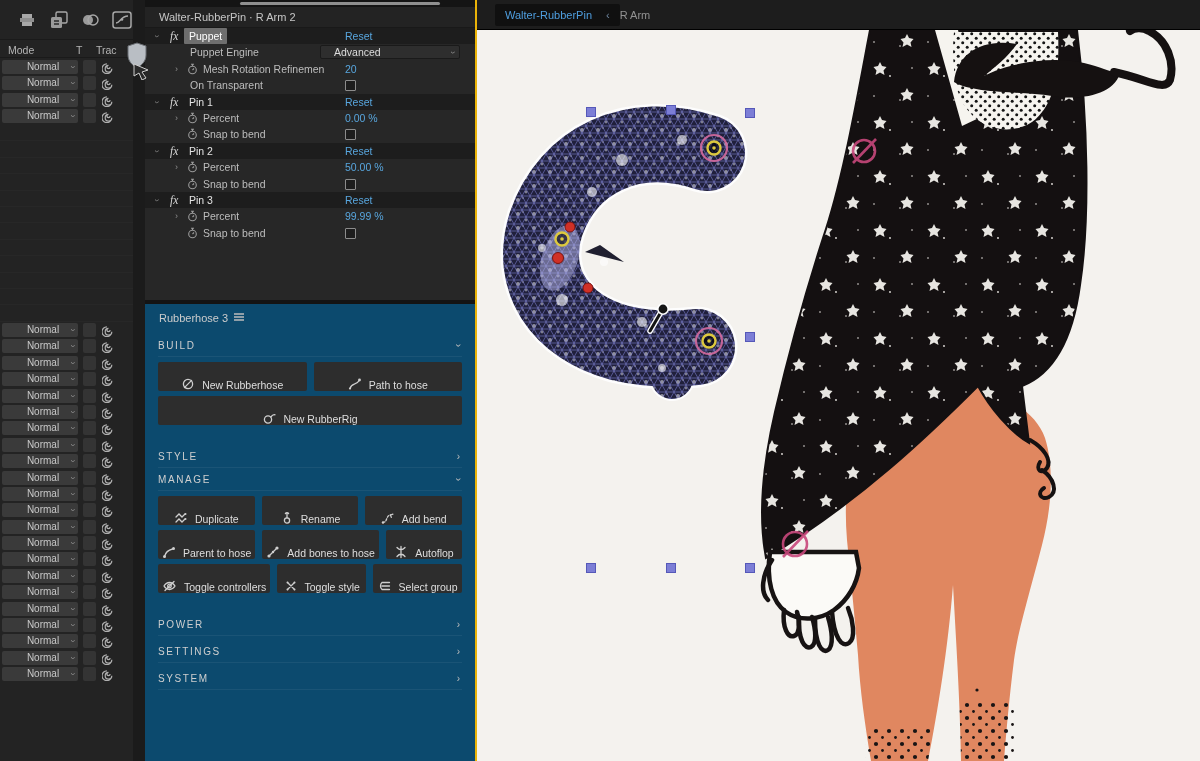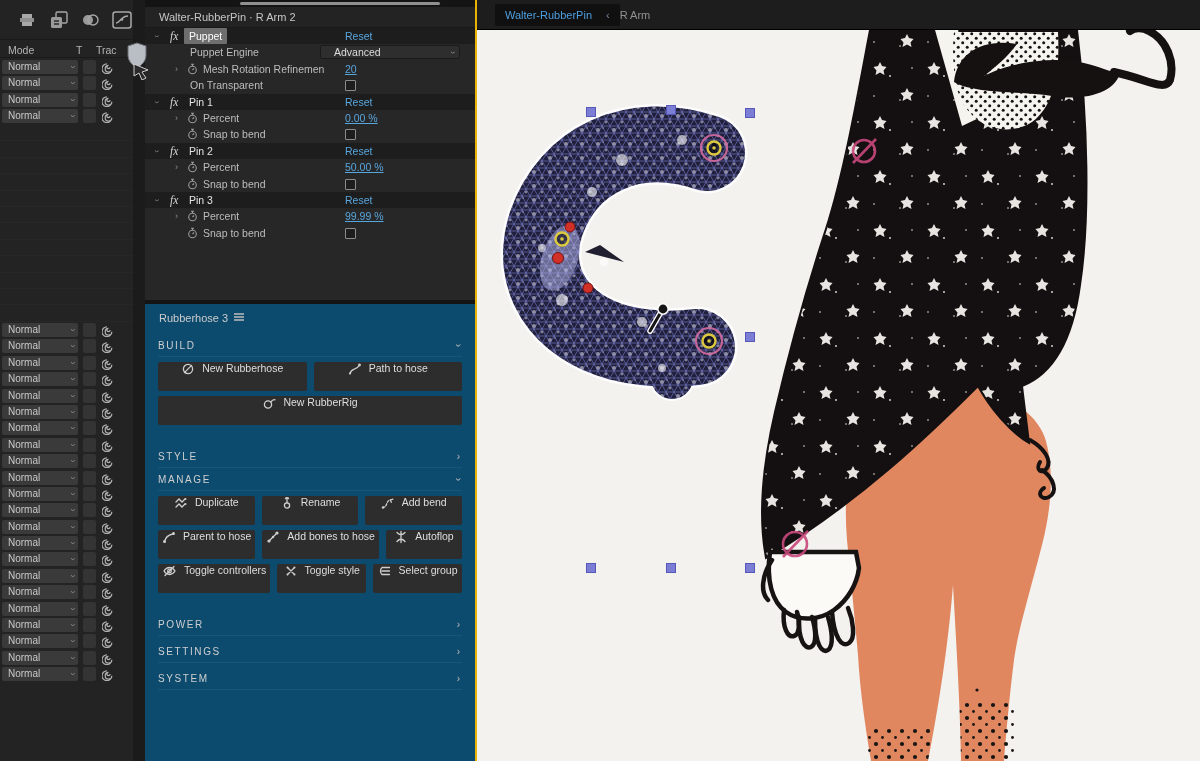--- a/index.html
+++ b/index.html
@@ -10,21 +10,21 @@
   
   .tl { position:absolute; left:0; top:0; width:133px; height:761px; background:#232323; overflow:hidden; }
   .tl-icons { position:absolute; left:0; top:0; width:133px; height:40px; display:flex; align-items:center; gap:11px; padding-left:16px; border-bottom:1px solid #1a1a1a; }
   .tl-icons svg { display:block; }
   .tl-header { position:absolute; left:0; top:41px; width:133px; height:17px; border-bottom:1px solid #1a1a1a; color:#b5b5b5; font-size:10.5px; }
   .tl-header .h-mode { position:absolute; left:8px; top:3px; }
   .tl-header .h-t    { position:absolute; left:76px; top:3px; }
   .tl-header .h-track{ position:absolute; left:96px; top:3px; }
   .tl-rows { position:absolute; left:0; width:133px; }
   .tl-row { position:relative; height:16.4px; }
-  .mode-dd { position:absolute; left:2px; top:1px; width:76px; height:14px; background:#3a3a3a; border-radius:2px; color:#c9c9c9; font-size:10px; line-height:14px; padding-left:6px; }
+  .mode-dd { position:absolute; left:2px; top:1px; width:76px; height:14px; background:#3a3a3a; border-radius:2px; color:#c9c9c9; font-size:10px; line-height:14px; padding-left:6px;text-align:center; }
   .mode-dd .dd-ch { position:absolute; right:4px; top:0; color:#9a9a9a; font-size:9px; transform:rotate(90deg); transform-origin:center; line-height:14px; }
   .t-cell { position:absolute; left:83px; top:1px; width:13px; height:14px; background:#343434; border-radius:2px; }
   .whip { position:absolute; left:102px; top:1px; width:13px; height:14px; }
   .tl-empty-row { height:16.4px; border-bottom:1px solid rgba(255,255,255,0.02); }
   .pointer-decor { position:absolute; left:126px; top:42px; z-index:30; }
 
   
   .ecp { position:absolute; left:133px; top:0; width:342px; height:761px; background:#272727; border-left:12px solid #1b1b1b; }
   .ecp-topstrip { position:absolute; left:0; top:0; width:330px; height:7px; background:#141414; }
   .ecp-topbar { position:absolute; left:95px; top:2px; width:200px; height:3px; background:#8f8f8f; border-radius:2px; }
@@ -34,36 +34,36 @@
   .ecp-head { background:#1d1d1d; }
   .ecp-head .tw { position:absolute; left:10px; top:0; color:#8f8f8f; font-size:9px; transform:rotate(90deg); }
   .ecp-head .fx { position:absolute; left:25px; font-style:italic; font-family:"Liberation Serif", serif; color:#d6d6d6; font-size:11.5px; }
   .ecp-head .efname { position:absolute; left:44px; color:#e4e4e4; }
   .ecp-head .efname.sel { background:#6e6e6e; color:#fdfdfd; padding:0 5px; margin-left:-5px; border-radius:1px; }
   .reset { position:absolute; left:200px; color:#58a6de; }
   .prop .exp { position:absolute; left:30px; color:#8f8f8f; font-size:9px; }
   .prop .sw { position:absolute; left:42px; top:2px; }
   .prop .plabel { position:absolute; left:58px; white-space:nowrap; overflow:hidden; max-width:140px; }
   .prop .plabel.noicon { left:45px; }
-  .pval { position:absolute; left:200px; color:#58a6de;text-decoration:underline; }
+  .pval { position:absolute; left:200px; color:#58a6de; }
   .pcheck { position:absolute; left:200px; top:3px; width:11px; height:11px; background:#1d1d1d; border:1px solid #8c8c8c; border-radius:1px; }
   .pdrop { position:absolute; left:175px; top:1px; width:140px; height:14px; background:#2e2e2e; border:1px solid #1a1a1a; border-radius:2px; color:#dcdcdc; line-height:13px; padding-left:13px; }
   .pdrop .dd-ch { position:absolute; right:5px; top:0; color:#9a9a9a; font-size:9px; transform:rotate(90deg); line-height:13px; }
 
   
   .rh { position:absolute; left:0; top:300px; width:330px; height:461px; background:#0c4a6e; border-top:4px solid #141414; }
   .rh-title-row { position:relative; height:26px; padding:8px 0 0 14px; color:#cccccc; font-size:11px; }
   .rh-menu { position:absolute; left:88px; top:7px; }
   .rh-body { padding:4px 13px 0 13px; }
   .rh-sec { position:relative; height:23px; line-height:23px; color:#cfcfcf; font-size:10px; letter-spacing:1.6px; border-bottom:1px solid rgba(255,255,255,0.06); }
   .rh-sec .rh-ch { position:absolute; right:2px; top:0; font-size:10px; color:#bdbdbd; letter-spacing:0; }
   .rh-sec .rh-ch.open { transform:rotate(90deg); }
   .rh-sec.closed { margin-top:4px; }
   .rh-btnrow { display:flex; gap:7px; margin:5px 0; }
-  .rh-btn { flex:1 1 0; height:29px; background:#2d2d2d; border:none; border-radius:2px; color:#dedede; font-size:10.5px; font-family:"Liberation Sans", sans-serif; display:flex; align-items:flex-start; justify-content:center; gap:7px; white-space:nowrap; padding:0 4px; }
+  .rh-btn { flex:1 1 0; height:29px; background:#2d2d2d; border:none; border-radius:2px; color:#dedede; font-size:10.5px; font-family:"Liberation Sans", sans-serif; display:flex; align-items:flex-end; justify-content:center; gap:7px; white-space:nowrap; padding:0 4px; }
   .rh-btn .rh-ic { display:flex; }
   .rh-gap { height:11px; }
 
   
   .viewer { position:absolute; left:475px; top:0; width:725px; height:761px; background:#1d1d1d; border-left:2px solid #eab308; }
   .viewer-tabs { position:absolute; left:0; top:0; width:725px; height:30px; background:#1d1d1d; display:flex; align-items:center; border-bottom:1px solid #000; }
   .viewer-tab { margin-left:18px; height:22px; background:#101010; border-radius:2px; display:flex; align-items:center; padding:0 10px; font-size:11px; color:#4f9fe0; }
   .viewer-tab .tab-ch { margin-left:14px; color:#6f87a0; font-size:11px; }
   .viewer-crumb { color:#929292; font-size:11px; }
   .canvas { position:absolute; left:0; top:30px; width:725px; height:731px; background:#f4f2ee; }

